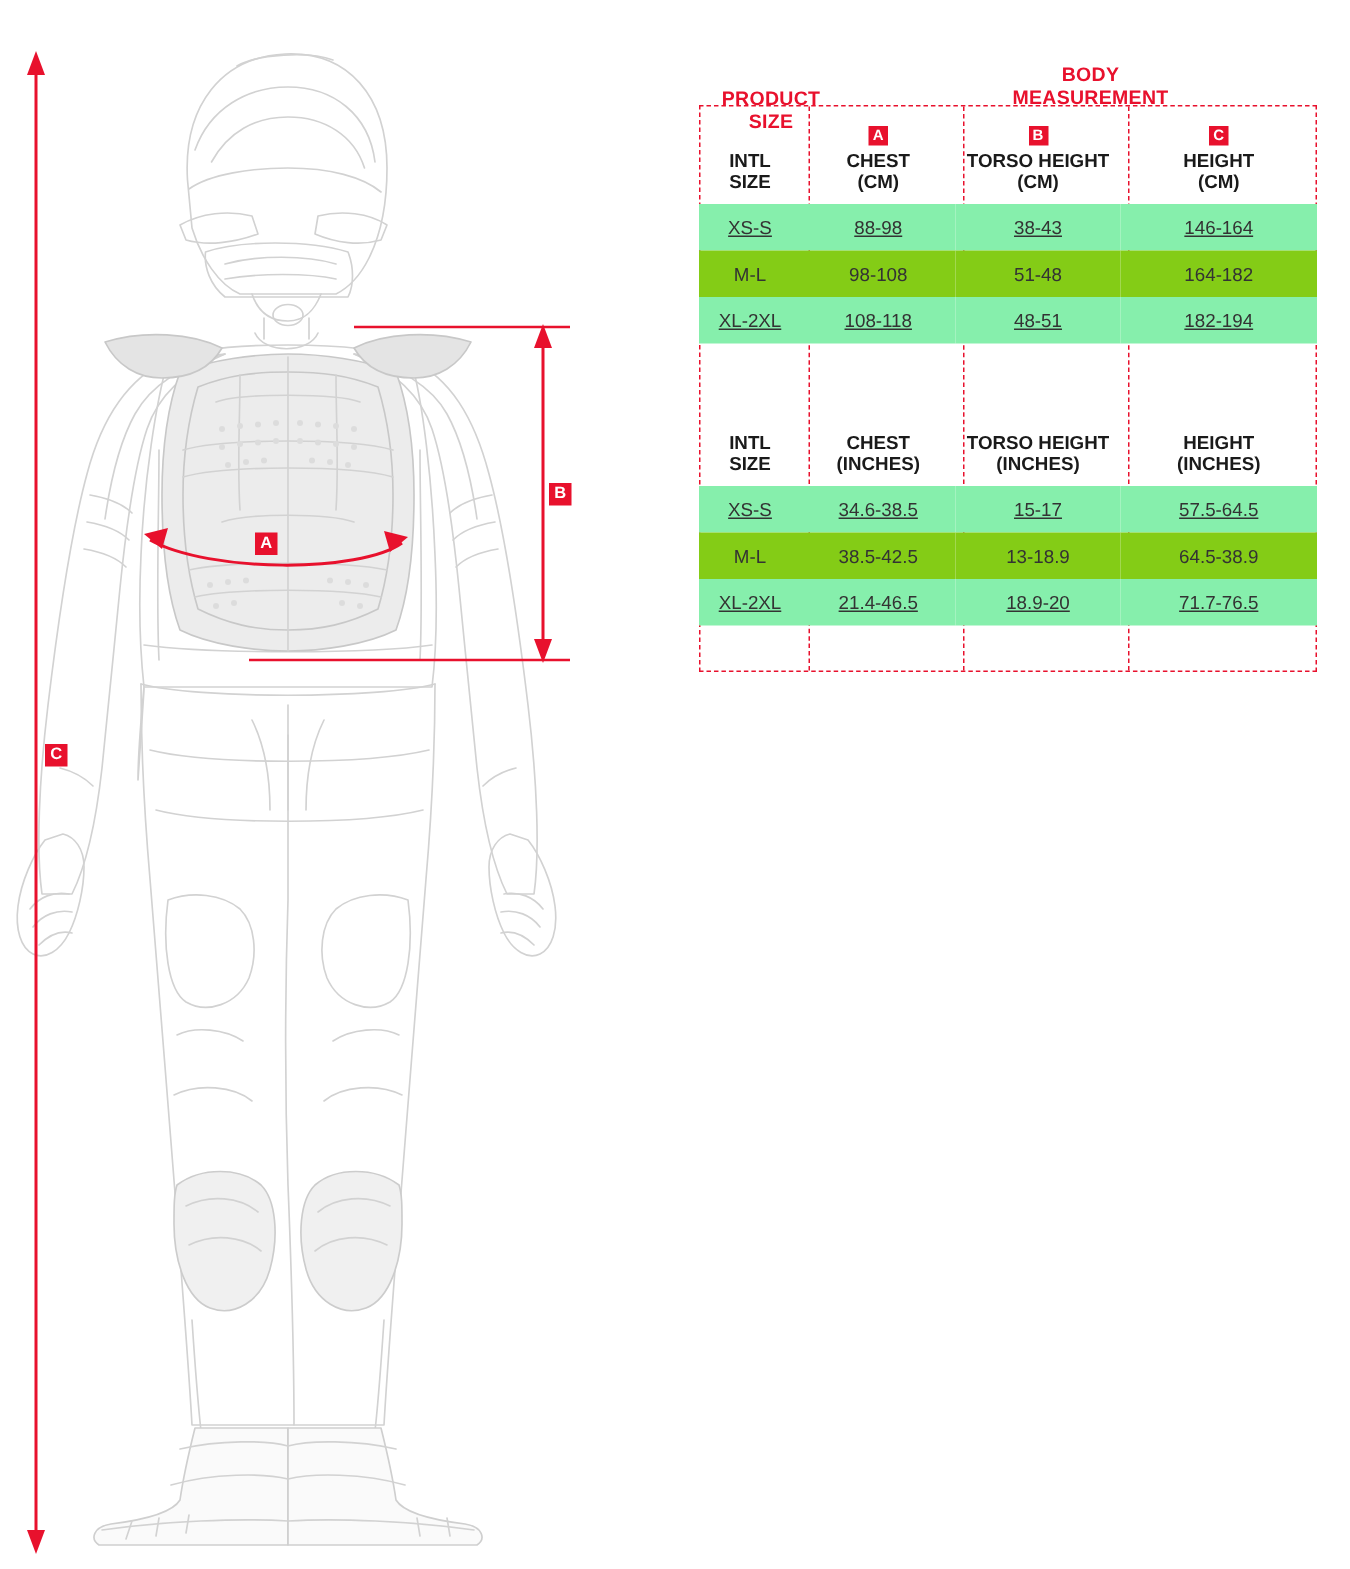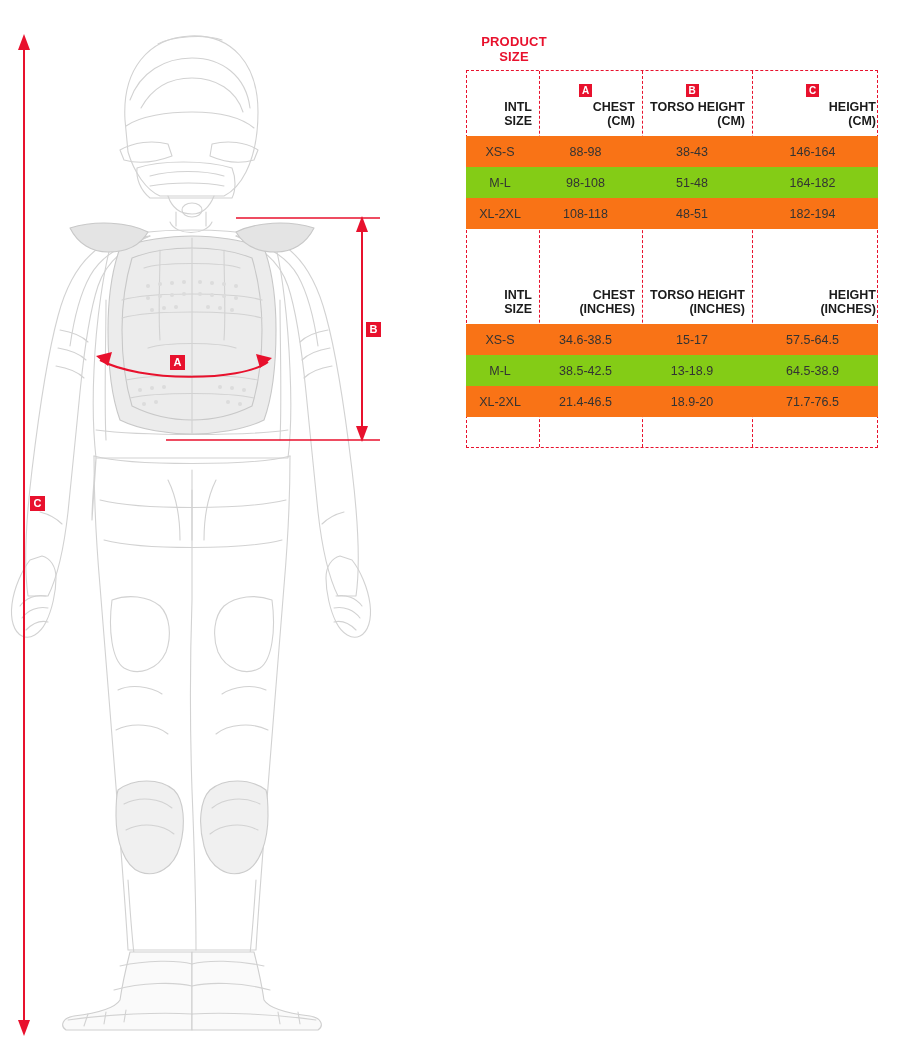--- a/index.html
+++ b/index.html
@@ -63,21 +63,21 @@
   }
   .head-label {
     position: absolute;
     color: #e8112d;
     font-weight: bold;
     font-size: 13px;
     line-height: 15px;
     text-align: center;
     letter-spacing: .2px;
   }
-  #product-size-label { left: 2px; top: 4px; width: 100px; }
+  #product-size-label { left: 2px; top: 28px; width: 100px; }
   #body-measurement-label { left: 170px; top: 12px; width: 190px; }
 
   .table-frame {
     position: absolute;
     left: 4px;
     top: 40px;
     width: 412px;
     height: 378px;
     border: 1px dashed #e8112d;
     box-sizing: border-box;
@@ -117,36 +117,36 @@
     vertical-align: bottom;
     height: 52px;
   }
   table.size-table td {
     font-size: 12.5px;
     color: #333333;
     text-align: center;
     padding: 6px 2px;
     height: 19px;
   }
-  table.size-table tr.shaded td { background: #f97316; }
+  table.size-table tr.shaded td { background: #86efac; text-decoration: underline; }
   table.size-table tr.plain td { background: #84cc16; }
 
   .badge-inline {
     display: inline-block;
     background: #e8112d;
     color: #ffffff;
     font-size: 10px;
     font-weight: bold;
     width: 13px;
     height: 13px;
     line-height: 13px;
     text-align: center;
     margin-bottom: 3px;
   }
-  .hdr-stack { display: block; text-align: right; }
+  .hdr-stack { display: block; }
 </style>
 </head>
 <body>
 
 <div class="stage">
 
   <div id="figure-panel">
     <svg width="460" height="1046" viewBox="0 0 460 1046">
       <g fill="none" stroke="#d2d2d2" stroke-width="1.1" stroke-linejoin="round" stroke-linecap="round">
 
@@ -328,20 +328,24 @@
     <div class="badge" id="badge-c-figure">C</div>
   </div>
 
   <div id="tables-panel">
 
     <div class="head-labels">
       <div class="head-label" id="product-size-label">
         <span>PRODUCT</span><br>
         <span>SIZE</span>
       </div>
+      <div class="head-label" id="body-measurement-label">
+        <span>BODY</span><br>
+        <span>MEASUREMENT</span>
+      </div>
     </div>
 
     <div class="table-frame">
       <div class="vline" id="vline-1"></div>
       <div class="vline" id="vline-2"></div>
       <div class="vline" id="vline-3"></div>
     </div>
 
     <table class="size-table" id="table-cm">
       <colgroup>

